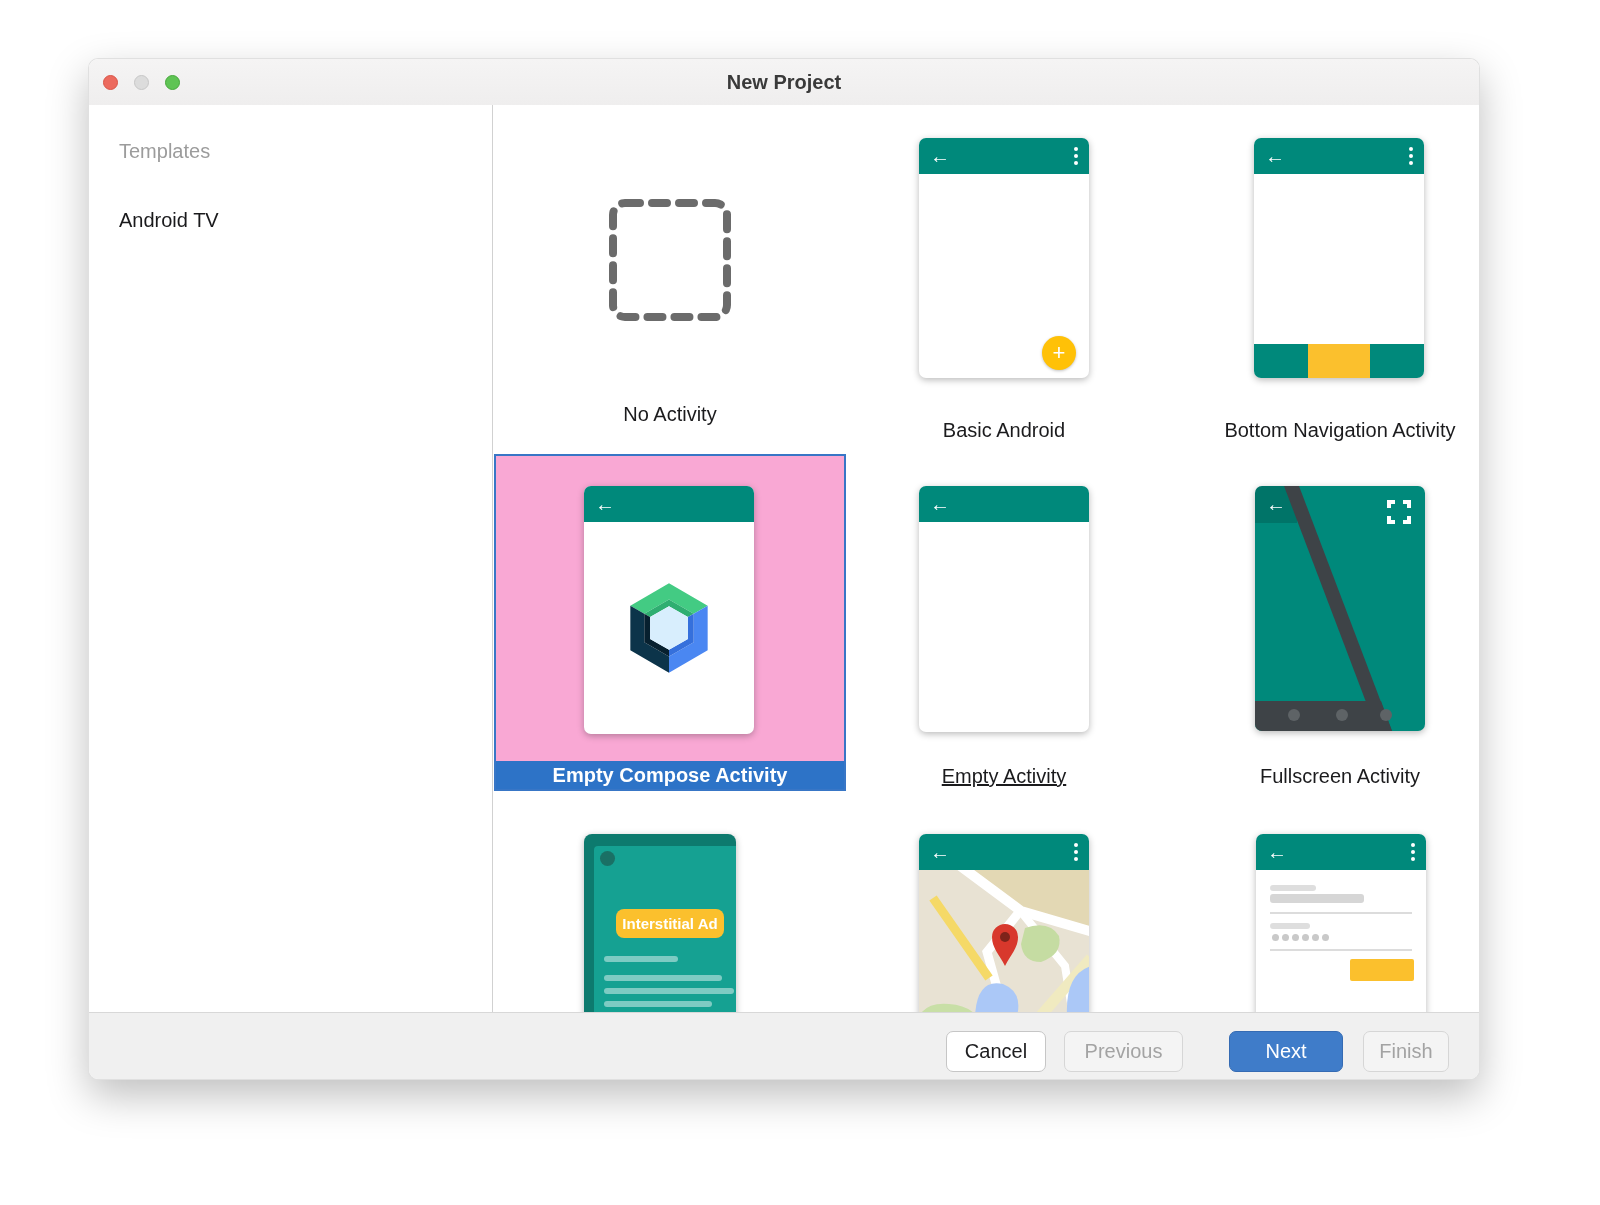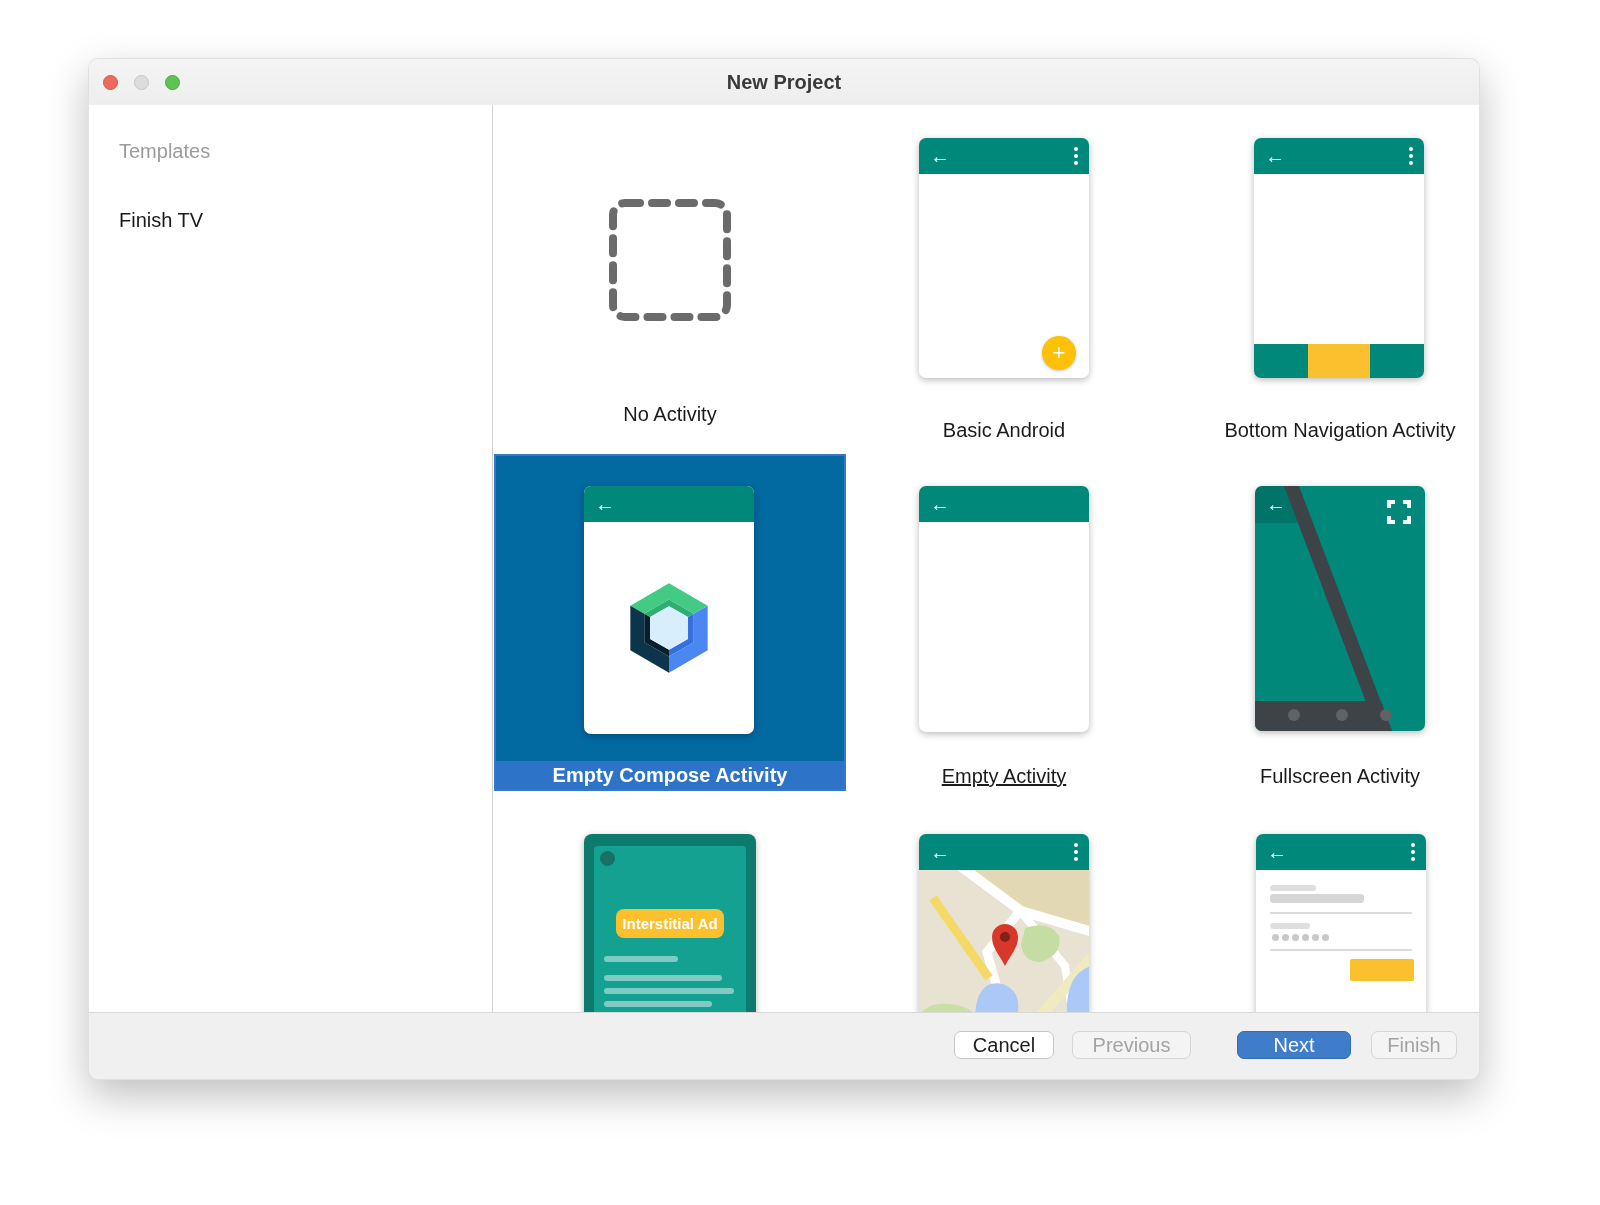--- a/index.html
+++ b/index.html
@@ -38,21 +38,21 @@
   .dashed-wrap{position:absolute;left:115px;top:93px;width:124px;height:124px;}
   
   .fab{position:absolute;left:123px;top:198px;width:34px;height:34px;border-radius:50%;
        background:var(--fab,#ffc107);color:#fff;font-size:22px;line-height:34px;text-align:center;
        box-shadow:0 1px 3px rgba(0,0,0,.25);}
   
   .bnav{position:absolute;left:0;right:0;bottom:0;height:34px;display:flex;}
   .bnav .seg-teal{flex:1;background:var(--teal,#00897b);}
   .bnav .seg-amber{width:62px;background:var(--amber,#fbc02d);}
   
-  .sel-box{position:absolute;left:1px;top:349px;width:348px;height:333px;background:#0369a1;
+  .sel-box{position:absolute;left:1px;top:349px;width:348px;height:333px;background:#f9a8d4;
            border:2px solid #3876c6;}
   .sel-bar{position:absolute;left:0;right:0;bottom:0;height:28px;background:var(--selection-blue,#2d73c7);
            color:#fff;font-size:20px;font-weight:bold;text-align:center;line-height:28px;}
   
   .fs-card{background:var(--teal,#00897b);}
   .fs-overlay{position:absolute;left:0;top:0;width:42px;height:37px;background:rgba(0,0,0,.15);}
   .fs-back{position:absolute;left:11px;top:8px;}
   .fs-icon{position:absolute;left:130px;top:12px;}
   .fs-art{position:absolute;left:0;top:0;}
   
@@ -66,42 +66,42 @@
   .ad-line{position:absolute;height:6px;border-radius:3px;background:rgba(255,255,255,.45);}
   
   .lg-bar{position:absolute;border-radius:3px;background:#dedede;}
   .lg-under{position:absolute;height:2px;background:#dcdcdc;}
   .lg-dots{position:absolute;left:16px;top:100px;display:flex;gap:3px;}
   .lg-dots i{width:7px;height:7px;border-radius:50%;background:#c9c9c9;display:block;}
   .lg-btn{position:absolute;left:94px;top:125px;width:64px;height:22px;background:var(--amber,#fbc02d);border-radius:2px;}
   
   .footer{position:absolute;left:0;right:0;bottom:0;height:67px;background:#f0f0f0;
           border-top:1px solid #d8d8d8;box-sizing:border-box;}
-  .btn{position:absolute;top:18px;height:28px;border-radius:7px;font-size:20px;
-       display:flex;align-items:center;justify-content:center;box-sizing:border-box;cursor:default;margin-left:8px;}
+  .btn{position:absolute;top:18px;height:41px;border-radius:7px;font-size:20px;
+       display:flex;align-items:center;justify-content:center;box-sizing:border-box;cursor:default;}
   .btn-plain{background:#fff;border:1px solid #c6c6c6;color:#1d1d1f;}
   .btn-disabled{background:#f4f4f4;border:1px solid #d6d6d6;color:#a3a3a3;}
   .btn-primary{background:var(--primary-button-blue,#3f7cc9);border:1px solid #356bb3;color:#fff;}
 </style>
 </head>
 <body>
 
 <div class="stage">
   <div class="window">
 
     <div class="titlebar">
       <span class="light red"></span>
       <span class="light gray"></span>
       <span class="light green"></span>
       <div class="title">New Project</div>
     </div>
 
     <div class="sidebar">
       <div class="side-header">Templates</div>
-      <div class="side-item">Finish TV</div>
+      <div class="side-item">Android TV</div>
     </div>
 
     <div class="content">
 
       <div class="dashed-wrap">
         <svg width="124" height="124" viewBox="0 0 124 124">
           <rect x="5" y="5" width="114" height="114" rx="12" fill="none" stroke="#6b6b6b" stroke-width="8" stroke-dasharray="15 12" stroke-linecap="round"></rect>
         </svg>
       </div>
       <div class="tpl-label" style="left:7px;top:298px;">No Activity</div>
@@ -173,21 +173,21 @@
         <span class="back fs-back">←</span>
         <svg class="fs-icon" width="28" height="28" viewBox="0 0 28 28">
           <path d="M4,10 V4 H10" fill="none" stroke="#fff" stroke-width="4"></path>
           <path d="M18,4 H24 V10" fill="none" stroke="#fff" stroke-width="4"></path>
           <path d="M24,18 V24 H18" fill="none" stroke="#fff" stroke-width="4"></path>
           <path d="M10,24 H4 V18" fill="none" stroke="#fff" stroke-width="4"></path>
         </svg>
       </div>
       <div class="tpl-label" style="left:677px;top:660px;">Fullscreen Activity</div>
 
-      <div class="mock ad-card" style="left:91px;top:729px;width:172px;height:240px;">
+      <div class="mock ad-card" style="left:91px;top:729px;width:144px;height:240px;padding-left:8px;">
         <div class="ad-screen">
           <span class="ad-dot"></span>
           <div class="ad-btn">Interstitial Ad</div>
           <span class="ad-line" style="left:10px;top:110px;width:74px;"></span>
           <span class="ad-line" style="left:10px;top:129px;width:118px;"></span>
           <span class="ad-line" style="left:10px;top:142px;width:130px;"></span>
           <span class="ad-line" style="left:10px;top:155px;width:108px;"></span>
         </div>
       </div>
 

